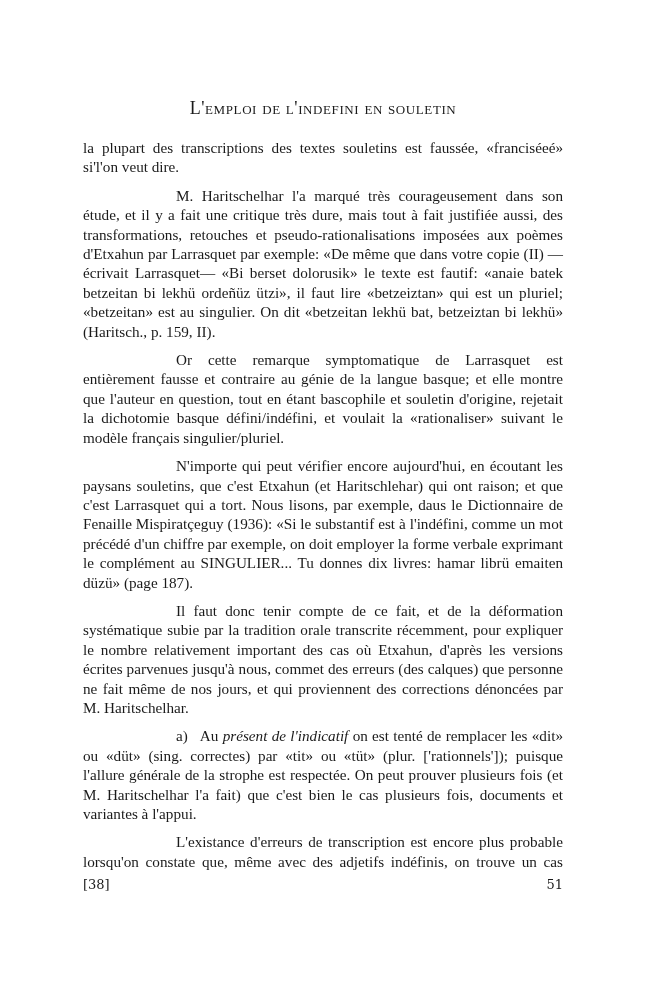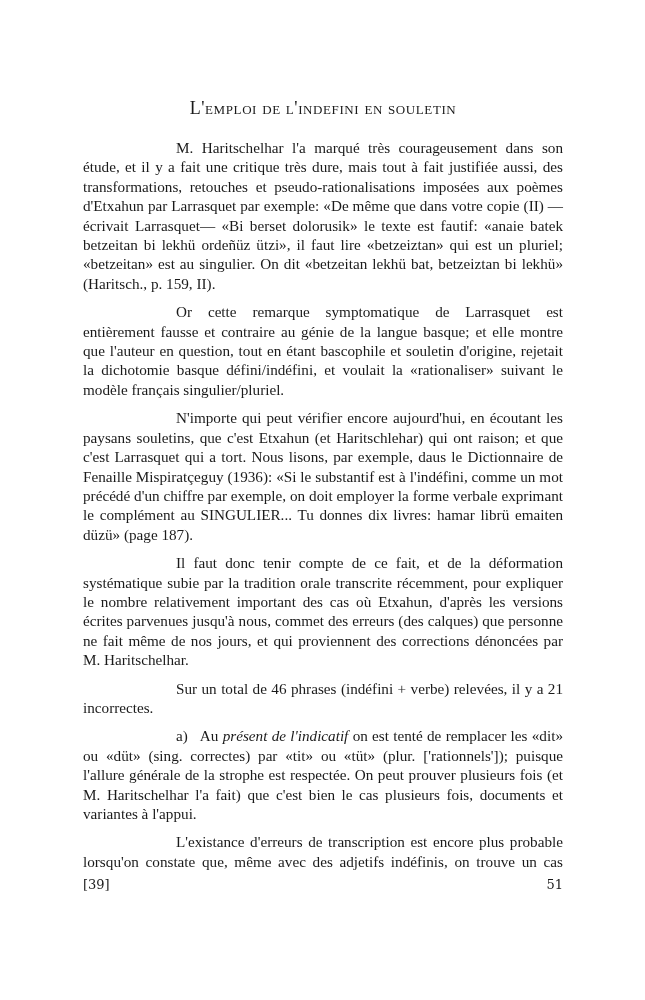--- a/index.html
+++ b/index.html
@@ -17,24 +17,24 @@
   .folio-right { right: 0; }
   i { font-style: italic; }
 </style>
 </head>
 <body>
 
 <div class="page">
   <div class="running-head">L'emploi de l'indefini en souletin</div>
 
   <div class="body">
+    <p class="cont">la plupart des transcriptions des textes souletins est faussée, «franciséeé» si'l'on veut dire.</p>
     <p class="indent">M. Haritschelhar l'a marqué très courageusement dans son étude, et il y a fait une critique très dure, mais tout à fait justifiée aussi, des transformations, retouches et pseudo-rationalisations imposées aux poèmes d'Etxahun par Larrasquet par exemple: «De même que dans votre copie (II) —écrivait Larrasquet— «Bi berset dolorusik» le texte est fautif: «anaie batek betzeitan bi lekhü ordeñüz ützi», il faut lire «betzeiztan» qui est un pluriel; «betzeitan» est au singulier. On dit «betzeitan lekhü bat, betzeiztan bi lekhü» (Haritsch., p. 159, II).</p>
     <p class="indent">Or cette remarque symptomatique de Larrasquet est entièrement fausse et contraire au génie de la langue basque; et elle montre que l'auteur en question, tout en étant bascophile et souletin d'origine, rejetait la dichotomie basque défini/indéfini, et voulait la «rationaliser» suivant le modèle français singulier/pluriel.</p>
     <p class="indent">N'importe qui peut vérifier encore aujourd'hui, en écoutant les paysans souletins, que c'est Etxahun (et Haritschlehar) qui ont raison; et que c'est Larrasquet qui a tort. Nous lisons, par exemple, daus le Dictionnaire de Fenaille Mispiratçeguy (1936): «Si le substantif est à l'indéfini, comme un mot précédé d'un chiffre par exemple, on doit employer la forme verbale exprimant le complément au SINGULIER... Tu donnes dix livres: hamar librü emaiten düzü» (page 187).</p>
     <p class="indent">Il faut donc tenir compte de ce fait, et de la déformation systématique subie par la tradition orale transcrite récemment, pour expliquer le nombre relativement important des cas où Etxahun, d'après les versions écrites parvenues jusqu'à nous, commet des erreurs (des calques) que personne ne fait même de nos jours, et qui proviennent des corrections dénoncées par M. Haritschelhar.</p>
-    <p class="indent">Sur un total de 46 phrases (indéfini + verbe) relevées, il y a 21 incorrectes.</p>
     <p class="indent"><span>a)</span>&nbsp;&nbsp; <span>Au</span> <i>présent de l'indicatif</i> <span>on est tenté de remplacer les «dit» ou «düt» (sing. correctes) par «tit» ou «tüt» (plur. ['rationnels']); puisque l'allure générale de la strophe est respectée. On peut prouver plusieurs fois (et M. Haritschelhar l'a fait) que c'est bien le cas plusieurs fois, documents et variantes à l'appui.</span></p>
     <p class="indent" style="text-align-last: justify;">L'existance d'erreurs de transcription est encore plus probable lorsqu'on constate que, même avec des adjetifs indéfinis, on trouve un cas</p>
   </div>
 
-  <div class="folio folio-left">[39]</div>
+  <div class="folio folio-left">[38]</div>
   <div class="folio folio-right">51</div>
 </div>
 
 </body></html>

